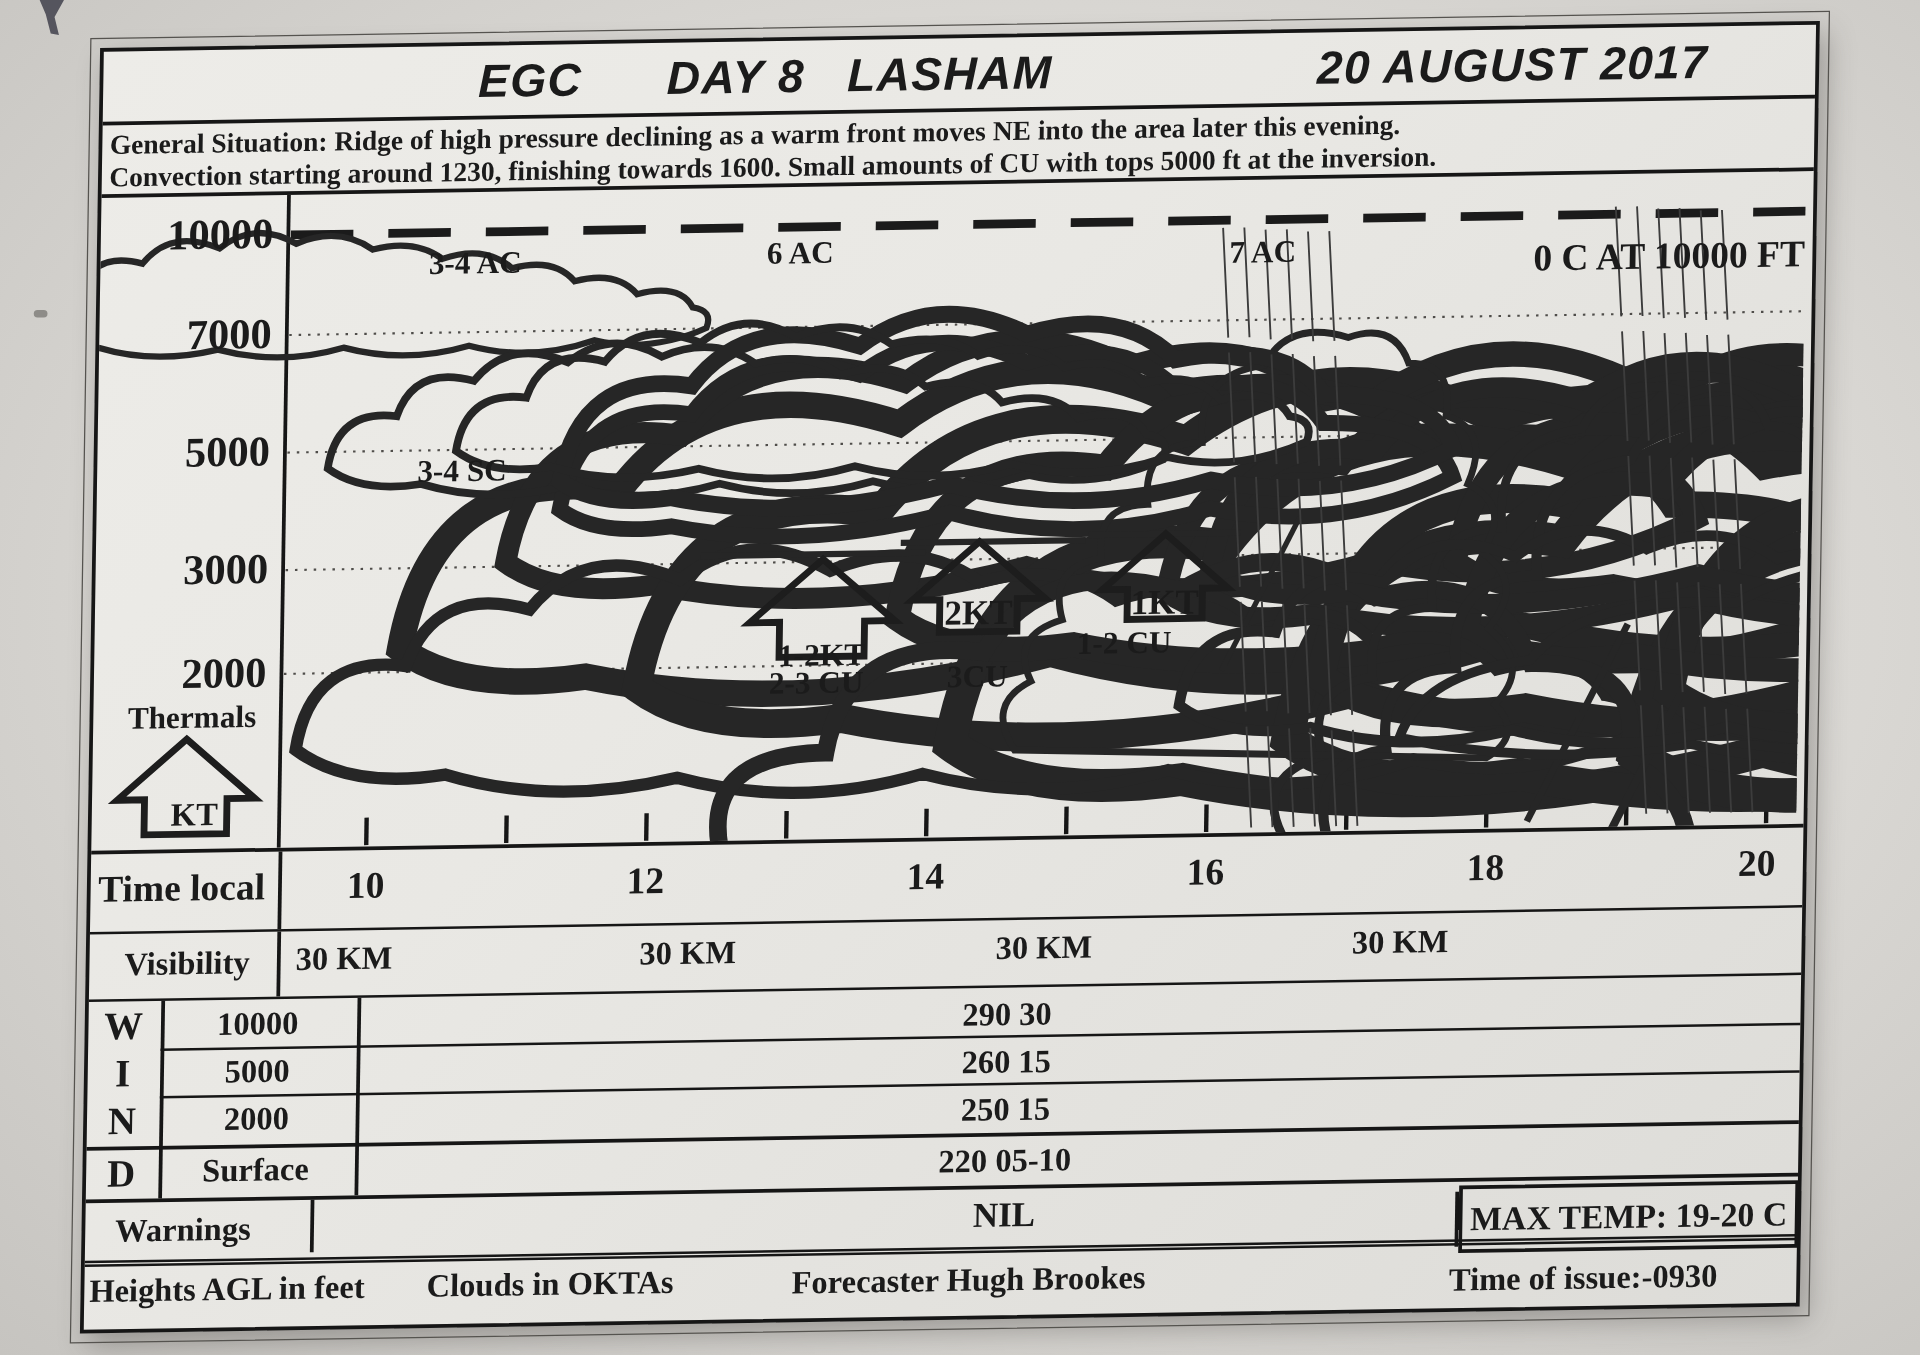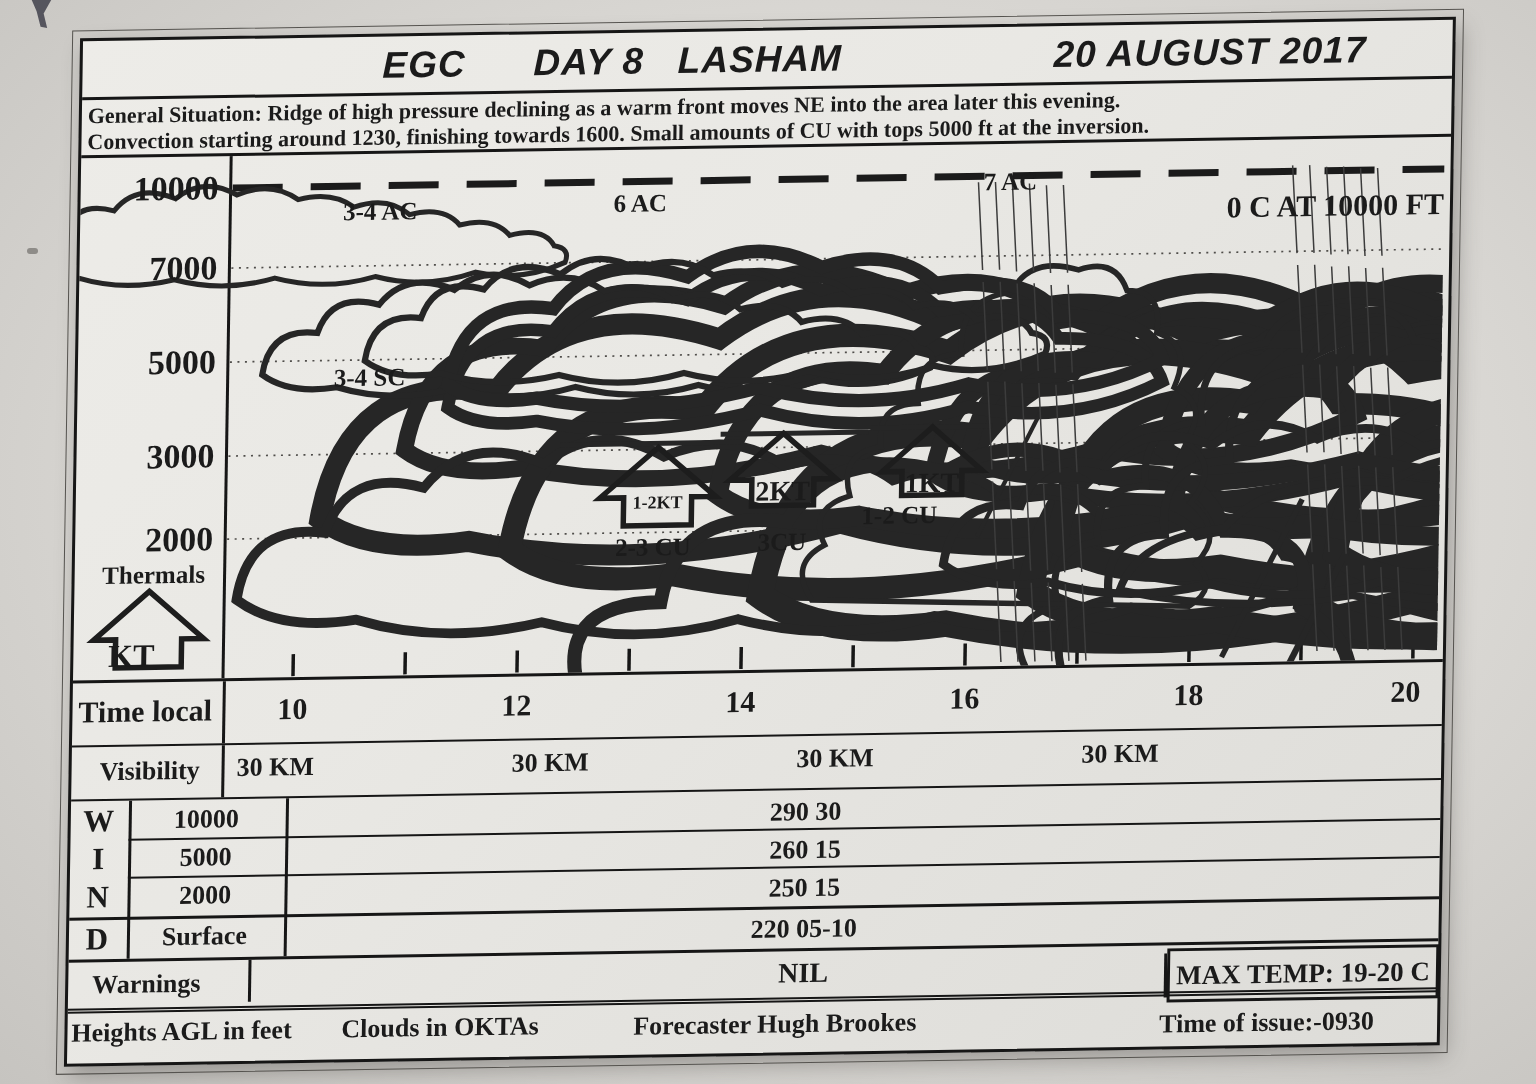--- a/index.html
+++ b/index.html
@@ -185,34 +185,34 @@
       </svg>
 
       <div class="hlabel" style="top:13px">10000</div>
       <div class="hlabel" style="top:93px">7000</div>
       <div class="hlabel" style="top:187px">5000</div>
       <div class="hlabel" style="top:281px">3000</div>
       <div class="hlabel" style="top:364px">2000</div>
 
       <div class="clabel" style="left:300px;top:44px">3-4 AC</div>
       <div class="clabel" style="left:560px;top:40px">6 AC</div>
-      <div class="clabel" style="left:930px;top:24px">7 AC</div>
+      <div class="clabel" style="left:930px;top:45px">7 AC</div>
       <div class="clabel" style="left:292px;top:210px">3-4 SC</div>
       <div class="clabel" style="left:578px;top:384px">2-3 CU</div>
       <div class="clabel" style="left:707px;top:381px">3CU</div>
       <div class="clabel" style="left:824px;top:356px">1-2 CU</div>
 
-      <div class="alabel" style="left:582px;top:343px;font-size:18px">1-2KT</div>
+      <div class="alabel" style="left:582px;top:362px;font-size:25px">1-2KT</div>
       <div class="alabel" style="left:707px;top:328px">2KT</div>
       <div class="alabel" style="left:856px;top:322px">1KT</div>
 
       <div class="freeze">0 C AT 10000 FT</div>
 
       <div class="thermals-cap">Thermals</div>
-      <div class="alabel" style="left:58px;top:480px;font-size:32px">KT</div>
+      <div class="alabel" style="left:82px;top:480px;font-size:26px">KT</div>
     </div>
 
     <div class="row-time">
       <div class="cap">Time local</div>
       <div class="vline" style="left:150px"></div>
       <div class="tnum" style="left:220px">10</div>
       <div class="tnum" style="left:444px">12</div>
       <div class="tnum" style="left:668px">14</div>
       <div class="tnum" style="left:892px">16</div>
       <div class="tnum" style="left:1116px">18</div>

